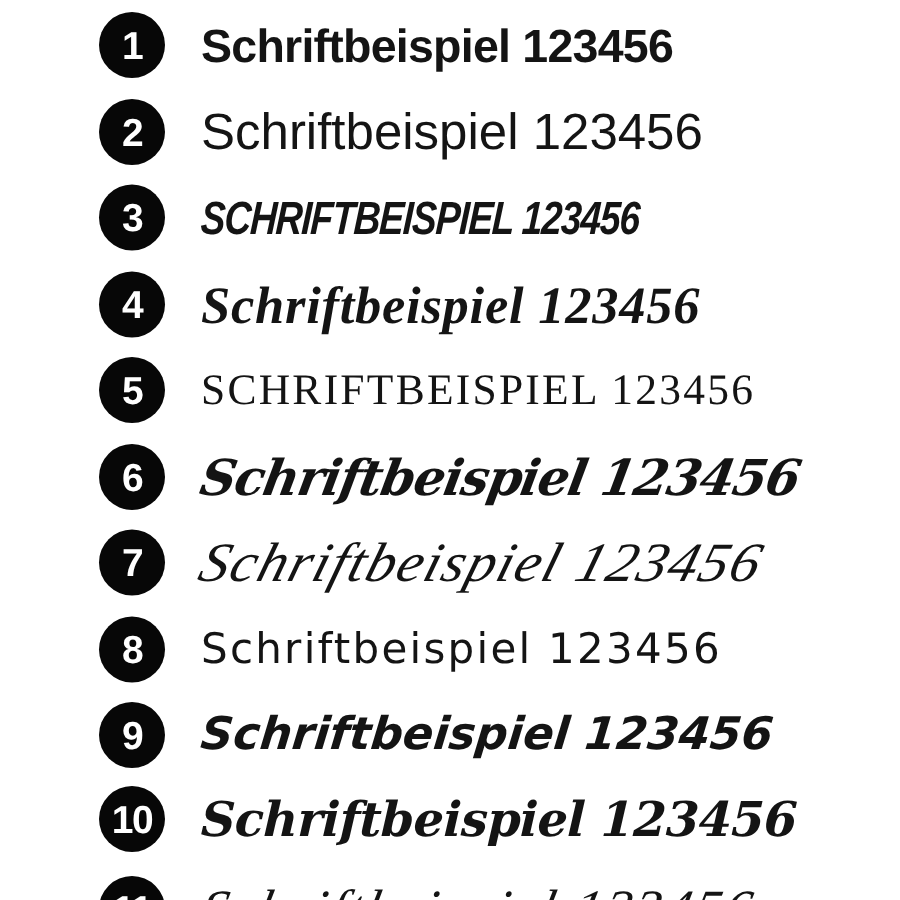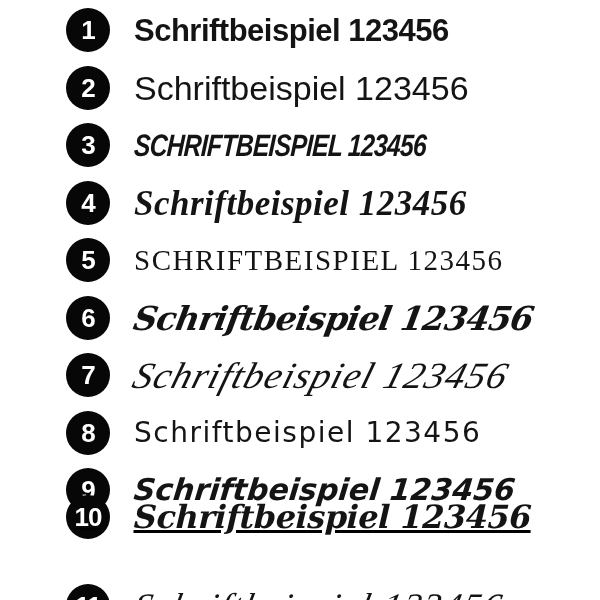--- a/index.html
+++ b/index.html
@@ -73,21 +73,21 @@
 
   .r1  { top: 1px;   }
   .r2  { top: 59px;  }
   .r3  { top: 116px; }
   .r4  { top: 174px; }
   .r5  { top: 231px; }
   .r6  { top: 289px; }
   .r7  { top: 346px; }
   .r8  { top: 404px; }
   .r9  { top: 461px; }
-  .r10 { top: 488px; text-decoration: underline; }
+  .r10 { top: 517px; }
   .r11 { top: 577px; }
 </style>
 </head>
 <body>
 
 <div class="page">
 
   <div class="row r1">
     <div class="badge">
         <span>1</span>

